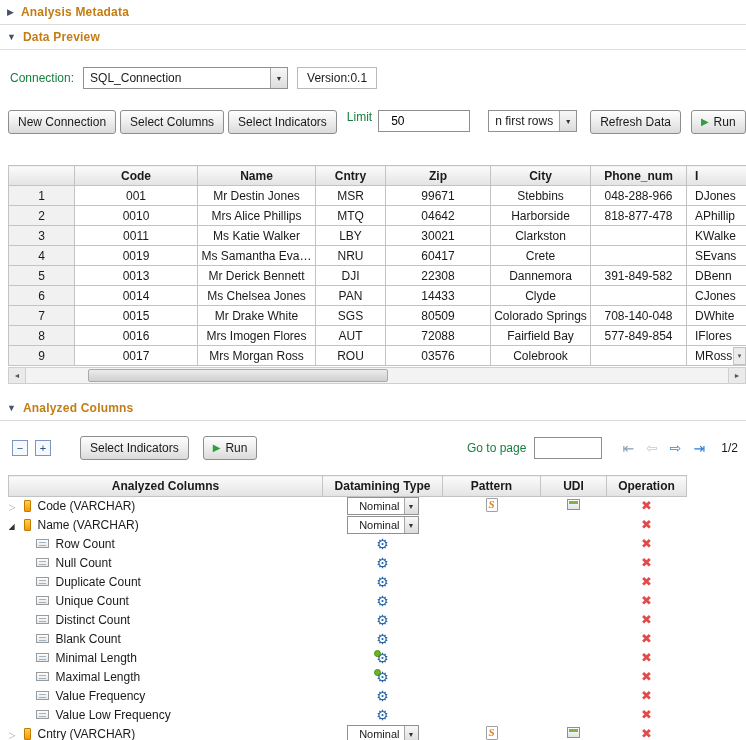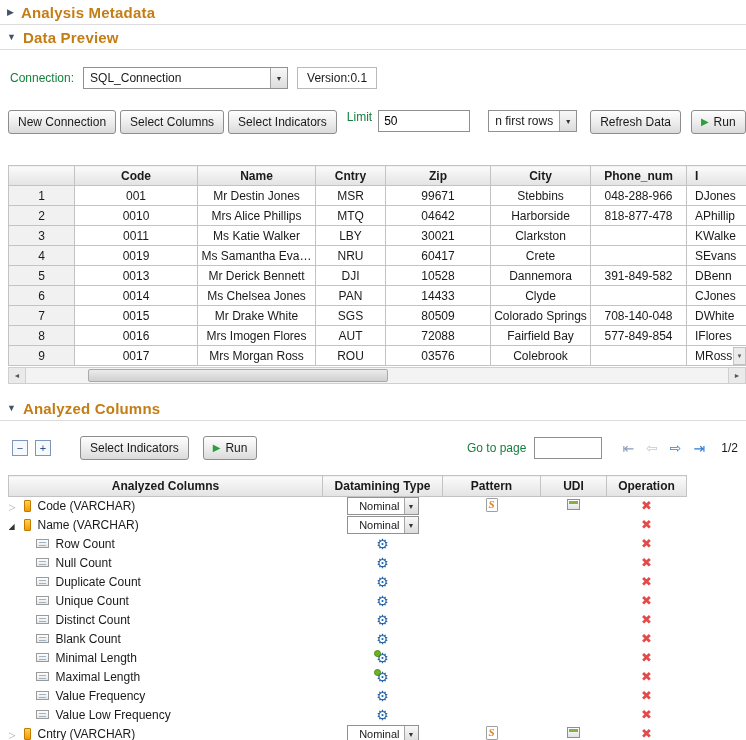--- a/index.html
+++ b/index.html
@@ -2,40 +2,40 @@
 <html><head>
 <meta charset="utf-8">
 <style>
   *{box-sizing:border-box;margin:0;padding:0}
   html,body{width:746px;height:740px;overflow:hidden;background:#fff;
     font-family:"Liberation Sans","DejaVu Sans",sans-serif;font-size:12px;color:#1a1a1a}
 
   .section-header{display:flex;align-items:center;gap:7px;height:25px;padding-left:7px;
     border-bottom:1px solid #dcdcdc;background:#fff;cursor:default}
   .twistie{font-size:9px;color:#44536a;line-height:1}
-  .section-title{font-weight:bold;color:#c47d14;font-size:15px;letter-spacing:.2px}
+  .section-title{font-weight:bold;color:#c47d14;font-size:12px;letter-spacing:.2px}
   .sec-analyzed{margin-top:12px}
 
   .label{color:#15803d;white-space:nowrap}
 
   .conn-row{display:flex;align-items:center;gap:9px;margin:16px 0 0 10px;height:24px}
   .combo{display:inline-flex;align-items:center;height:22px;border:1px solid #919191;background:#fff}
   .combo-value{flex:1;padding:0 6px;white-space:nowrap;overflow:hidden}
   .combo-btn{width:17px;align-self:stretch;border-left:1px solid #a5a5a5;
     background:linear-gradient(#f8f8f8,#dcdcdc);display:flex;align-items:center;justify-content:center}
   .combo-arrow{font-size:7px;color:#333;line-height:1}
   .conn-combo{width:205px}
   .version-box{height:22px;border:1px solid #b9b9b9;display:flex;align-items:center;padding:0 9px;white-space:nowrap}
 
   .btn-row{display:flex;align-items:flex-start;margin:20px 0 0 8px;height:25px}
   .btn{height:24px;padding:0 9px;border:1px solid #8d8d8d;border-radius:3px;
     background:linear-gradient(#fefefe,#ececec 55%,#dadada);font:inherit;display:inline-flex;
     align-items:center;gap:5px;margin-right:4px;white-space:nowrap;color:#1a1a1a;cursor:default}
   .limit-label{margin:0 6px}
-  .input{height:22px;border:1px solid #8f8f8f;padding:0 5px;font:inherit;background:#fff}
+  .input{height:22px;border:1px solid #8f8f8f;padding:0 12px;font:inherit;background:#fff}
   .limit-input{width:92px}
   .rows-combo{width:104px;margin:0 13px 0 18px}
   .run-btn{margin-left:6px}
   .play-icon{color:#2f9e3e;font-size:10px;line-height:1}
 
   .preview-wrap{position:relative;margin:30px 0 6px 8px;width:738px;overflow:hidden}
   .preview-table{border-collapse:collapse;table-layout:fixed;width:758px}
   .preview-table th,.preview-table td{border:1px solid #c3c3c3;height:20px;padding:0 3px;
     text-align:center;overflow:hidden;white-space:nowrap}
   .preview-table th{background:linear-gradient(#fbfbfb,#e3e3e3);font-weight:bold}
@@ -205,21 +205,21 @@
             <td>60417</td>
             <td>Crete</td>
             <td></td>
             <td class="last-col">SEvans</td>
           </tr>
           <tr>
             <td class="rownum">5</td>
             <td>0013</td>
             <td>Mr Derick Bennett</td>
             <td>DJI</td>
-            <td>10528</td>
+            <td>22308</td>
             <td>Dannemora</td>
             <td>391-849-582</td>
             <td class="last-col">DBenn</td>
           </tr>
           <tr>
             <td class="rownum">6</td>
             <td>0014</td>
             <td>Ms Chelsea Jones</td>
             <td>PAN</td>
             <td>14433</td>

